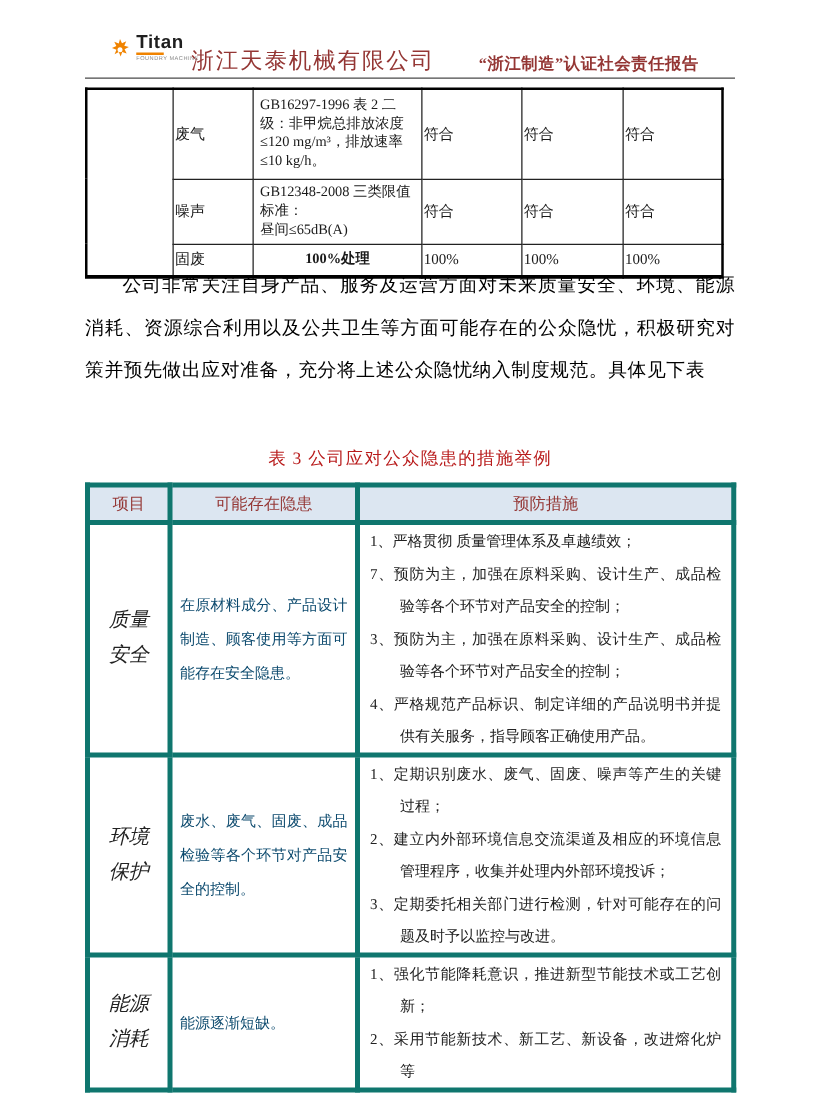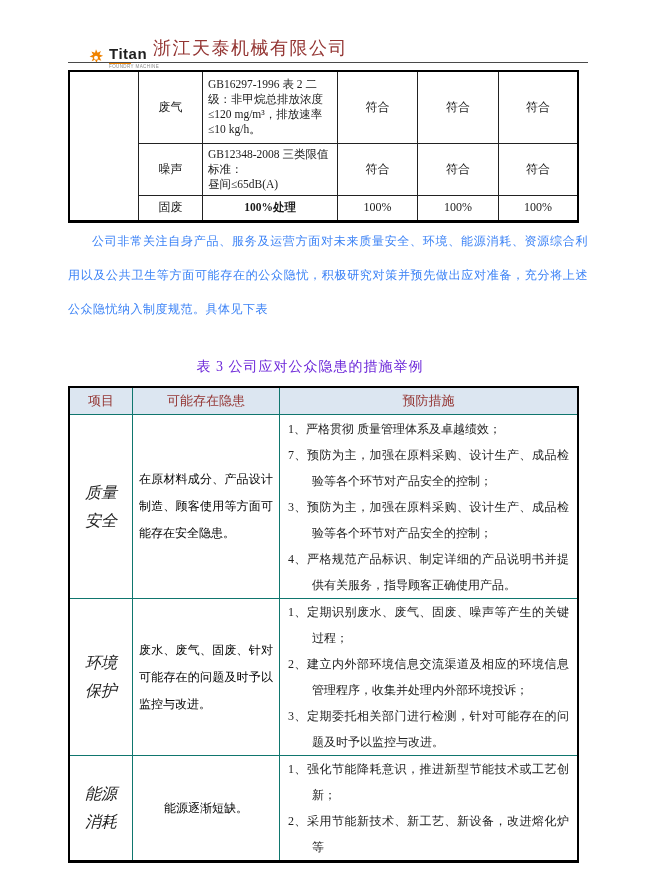--- a/index.html
+++ b/index.html
@@ -3,62 +3,62 @@
 <meta charset="utf-8">
 <style>
   html,body{margin:0;padding:0;background:#e8e8e8;}
   .page{
     position:relative;width:655px;height:888px;background:#ffffff;
     margin:0 auto;overflow:hidden;
     font-family:"Liberation Serif","DejaVu Serif",serif;
     color:#1a1a1a;
   }
   
-  .logo{position:absolute;left:86px;top:26px;display:flex;align-items:flex-start;gap:3px;margin-top:20px;}
+  .logo{position:absolute;left:86px;top:26px;display:flex;align-items:flex-end;gap:3px;}
   .logo-gear{width:20px;height:20px;margin-top:2px;}
   .logo-gear svg{width:20px;height:20px;fill:#f08300;}
   .logo-text{display:flex;flex-direction:column;line-height:1;}
   .logo-brand{font-family:"Liberation Sans","DejaVu Sans",sans-serif;font-weight:bold;font-size:15px;color:#1f1f1f;letter-spacing:0.5px;}
   .logo-underline{width:22px;height:2px;background:#f08300;margin:1px 0 1px 0;}
   .logo-tagline{font-family:"Liberation Sans","DejaVu Sans",sans-serif;font-size:4.5px;color:#8a8a8a;letter-spacing:0.4px;}
   .company-name{position:absolute;left:153px;top:36px;font-size:18px;color:#943634;letter-spacing:1.5px;}
   .report-title{position:absolute;left:383px;top:42px;font-size:13px;font-weight:bold;color:#943634;letter-spacing:0.5px;}
   .header-rule{position:absolute;left:68px;top:62px;width:520px;border-top:1px solid #4a4a4a;}
 
   
   table{border-collapse:collapse;table-layout:fixed;}
   .t1{position:absolute;left:68px;top:70px;width:505px;border:2px solid #000;border-bottom:3px solid #000;}
-  .t1 td{border:1px solid #222;vertical-align:middle;font-size:12px;text-align:center;padding:1px 1px;}
+  .t1 td{border:1px solid #222;vertical-align:middle;font-size:12px;text-align:left;padding:1px 1px;}
   .t1 td.std{font-size:11.5px;line-height:15px;text-align:left;padding:2px 5px;}
   .t1 td.std.center{text-align:center;font-weight:bold;}
   .t1 .c0{width:66px;}
   .t1 .c1{width:61px;}
   .t1 .c2{width:124px;}
   .t1 .c3{width:77px;}
   .t1 .c4{width:78px;}
   .t1 .c5{width:76px;}
 
   
   .body-par{
-    position:absolute;left:68px;top:224px;width:520px;
-    font-size:12px;line-height:34px;text-align:justify;text-indent:2em;
-    letter-spacing:0.5px;color:#3b82f6;
+    position:absolute;left:68px;top:212px;width:520px;
+    font-size:15px;line-height:34px;text-align:justify;text-indent:2em;
+    letter-spacing:0.5px;color:#000000;
   }
 
   
-  .t3-title{position:absolute;left:50px;top:358px;width:520px;text-align:center;font-size:14px;color:#6d28d9;letter-spacing:1px;}
+  .t3-title{position:absolute;left:68px;top:358px;width:520px;text-align:center;font-size:14px;color:#b91c1c;letter-spacing:1px;}
   .t3{position:absolute;left:68px;top:386px;width:505px;border:2px solid #000;border-bottom:3px solid #000;}
-  .t3 th,.t3 td{border:1px solid #0f766e;vertical-align:middle;}
+  .t3 th,.t3 td{border:4px solid #0f766e;vertical-align:middle;}
   .t3 th{background:#dce6f1;color:#943634;font-weight:normal;font-size:13px;height:24px;padding:1px 2px;}
   .t3 .ci{width:58px;}
   .t3 .cr{width:142px;margin-left:15px;}
   .t3 .cm{width:293px;}
   .t3 td.item{font-size:16px;text-align:center;line-height:28px;color:#222;font-style:italic;}
-  .t3 td.risk{font-size:12px;line-height:27px;text-align:justify;padding:20px 6px;color:#000000;}
-  .t3 td.risk.center{text-align:center;}
+  .t3 td.risk{font-size:12px;line-height:27px;text-align:justify;padding:20px 6px;color:#0c4a6e;}
+  .t3 td.risk.center{}
   .t3 td.meas{padding:0 8px;}
   .t3 td.meas p{margin:0;font-size:12px;line-height:26px;padding-left:2em;text-indent:-2em;color:#222;text-align:justify;}
   .r-quality{height:184px;}
   .r-env{height:157px;}
   .r-energy{height:50px;}
 </style>
 </head>
 <body>
 
 <div class="page">
@@ -70,20 +70,21 @@
           <circle cx="12" cy="11.7" r="2.4" fill="#ffffff"></circle>
         </svg>
     </span>
     <span class="logo-text">
       <span class="logo-brand">Titan</span>
       <span class="logo-underline"></span>
       <span class="logo-tagline">FOUNDRY MACHINE</span>
     </span>
   </div>
   <div class="company-name">浙江天泰机械有限公司</div>
+  <div class="report-title">“浙江制造”认证社会责任报告</div>
   <div class="header-rule"></div>
 
   <table class="t1">
     <tbody>
         <tr class="t1-row" style="height:72px;">
       <td class="c0" rowspan="3"></td>
       <td class="c1">废气</td>
       <td class="c2 std">GB16297-1996 表 2 二级：非甲烷总排放浓度≤120 mg/m³，排放速率≤10 kg/h。</td>
       <td class="c3">符合</td>
       <td class="c4">符合</td>
@@ -133,21 +134,21 @@
         <p>3、预防为主，加强在原料采购、设计生产、成品检验等各个环节对产品安全的控制；</p>
         <p>4、严格规范产品标识、制定详细的产品说明书并提供有关服务，指导顾客正确使用产品。</p>
       </td>
     </tr>
 
     <tr class="r-env">
       <td class="item">
         <span>环境</span><br>
         <span>保护</span>
       </td>
-      <td class="risk">废水、废气、固废、针对可能存在的问题及时予以监控与改进。</td>
+      <td class="risk">废水、废气、固废、成品检验等各个环节对产品安全的控制。</td>
       <td class="meas">
         <p>1、定期识别废水、废气、固废、噪声等产生的关键过程；</p>
         <p>2、建立内外部环境信息交流渠道及相应的环境信息管理程序，收集并处理内外部环境投诉；</p>
         <p>3、定期委托相关部门进行检测，针对可能存在的问题及时予以监控与改进。</p>
       </td>
     </tr>
 
     <tr class="r-energy">
       <td class="item">
         <span>能源</span><br>

